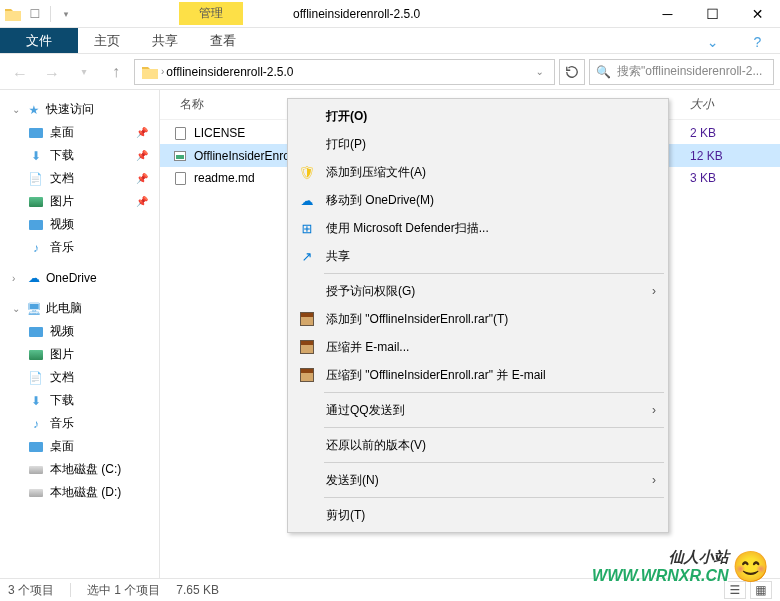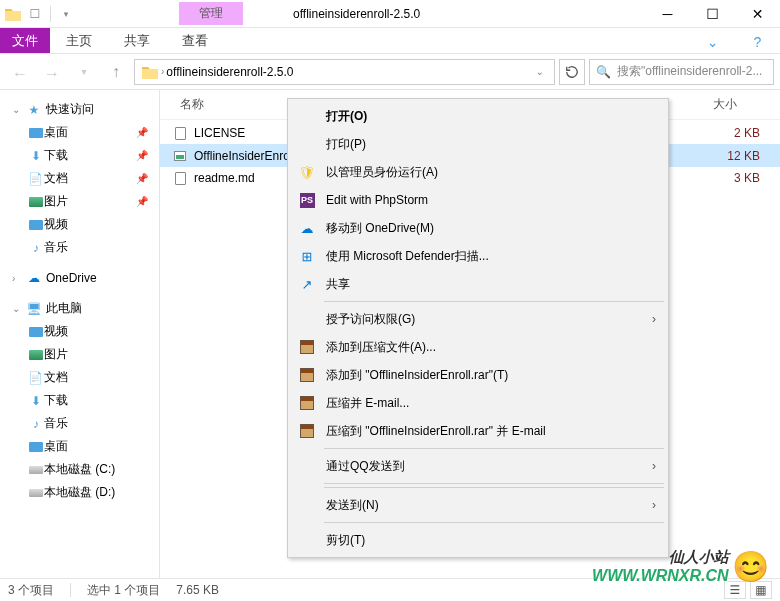--- a/index.html
+++ b/index.html
@@ -3,28 +3,28 @@
   <meta charset="utf-8">
   <style>
     * { margin: 0; padding: 0; box-sizing: border-box; font-family: "Microsoft YaHei", "Segoe UI", sans-serif; }
     body { width: 780px; height: 601px; background: #fff; overflow: hidden; font-size: 12px; position: relative; }
     
     
     .titlebar { height: 28px; display: flex; align-items: center; background: #fff; border-bottom: 1px solid #e5e5e5; }
     .qat { display: flex; align-items: center; gap: 4px; padding: 0 4px; }
     .qat-icon { width: 18px; height: 18px; display: flex; align-items: center; justify-content: center; }
     .qat-sep { width: 1px; height: 16px; background: #ddd; margin: 0 2px; }
-    .manage-tab { background: #f0abfc; padding: 3px 20px; margin-left: 100px; font-size: 12px; color: #555; }
+    .manage-tab { background: #fde047; padding: 3px 20px; margin-left: 100px; font-size: 12px; color: #555; }
     .title-text { margin-left: 50px; font-size: 12px; color: #000; flex: 1; }
     .win-controls { display: flex; }
     .win-btn { width: 45px; height: 28px; display: flex; align-items: center; justify-content: center; font-size: 14px; color: #000; }
     
     
     .ribbon { height: 26px; display: flex; align-items: stretch; border-bottom: 1px solid #e5e5e5; }
-    .ribbon-file { background: #a21caf; color: #fff; padding: 0 12px; display: flex; align-items: center; font-size: 13px; }
+    .ribbon-file { background: #0c4a6e; color: #fff; padding: 0 26px; display: flex; align-items: center; font-size: 13px; }
     .ribbon-tab { padding: 0 16px; display: flex; align-items: center; color: #444; font-size: 13px; }
     .ribbon-help { margin-left: auto; display: flex; }
     .ribbon-tool { color: #7b3fa0; padding: 0 14px; display: flex; align-items: center; font-size: 13px; }
     
     
     .addressbar { height: 36px; display: flex; align-items: center; padding: 4px 6px; gap: 4px; border-bottom: 1px solid #e5e5e5; }
     .nav-btn { width: 28px; height: 28px; display: flex; align-items: center; justify-content: center; color: #999; font-size: 16px; }
     .nav-btn.disabled { color: #ccc; }
     .path-box { flex: 1; border: 1px solid #ccc; height: 26px; display: flex; align-items: center; padding: 0 6px; gap: 2px; }
     .path-seg { display: flex; align-items: center; gap: 4px; color: #000; }
@@ -32,39 +32,39 @@
     .path-drop { margin-left: auto; color: #888; font-size: 10px; padding: 0 4px; }
     .refresh-btn { width: 26px; height: 26px; border: 1px solid #ccc; display: flex; align-items: center; justify-content: center; color: #555; }
     .refresh-btn svg { width: 14px; height: 14px; }
     .search-box { width: 185px; border: 1px solid #ccc; height: 26px; display: flex; align-items: center; padding: 0 6px; gap: 6px; color: #888; }
     
     
     .main { display: flex; height: 488px; }
     .sidebar { width: 160px; border-right: 1px solid #e5e5e5; padding: 8px 0; overflow-y: auto; }
     .sb-group { margin-bottom: 8px; }
     .sb-header { display: flex; align-items: center; padding: 3px 8px; gap: 4px; color: #000; }
-    .sb-item { display: flex; align-items: center; padding: 3px 8px 3px 28px; color: #000; position: relative; }
+    .sb-item { display: flex; align-items: center; padding: 3px 8px 3px 28px; gap: 6px; color: #000; position: relative; }
     .sb-item-l0 { padding-left: 12px; }
     .pin-icon { position: absolute; right: 10px; color: #888; font-size: 10px; }
     .sb-ico { width: 16px; height: 16px; display: inline-flex; align-items: center; justify-content: center; }
     .exp-chevron { font-size: 10px; color: #888; width: 10px; }
     
     
     .filelist { flex: 1; display: flex; flex-direction: column; position: relative; }
     .col-headers { display: flex; padding: 6px 20px 6px 20px; color: #555; border-bottom: 1px solid #f0f0f0; }
     .col-name { flex: 1; }
     .col-type { width: 120px; }
-    .col-size { width: 70px; text-align: center; }
+    .col-size { width: 70px; text-align: left; font-style: italic; }
     .file-rows { padding: 2px 0; }
     .file-row { display: flex; align-items: center; padding: 3px 20px 3px 12px; gap: 6px; }
     .file-row.selected { background: #cce8ff; }
     .file-ico { width: 16px; height: 16px; display: inline-flex; align-items: center; justify-content: center; }
     .file-name { flex: 1; white-space: nowrap; overflow: hidden; }
     .file-type { width: 120px; color: #444; white-space: nowrap; overflow: hidden; }
-    .file-size { width: 70px; text-align: right; color: #7f1d1d; }
+    .file-size { width: 70px; color: #4c1d95; }
     
     
     .context-menu { position: absolute; left: 287px; top: 98px; width: 382px; background: #f2f2f2; border: 1px solid #ccc; box-shadow: 2px 2px 4px rgba(0,0,0,0.2); padding: 3px 2px; }
     .cm-item { display: flex; align-items: center; padding: 5px 10px 5px 8px; gap: 10px; color: #000; font-size: 12px; position: relative; }
     .cm-item.bold { font-weight: bold; }
     .cm-icon { width: 18px; height: 18px; display: inline-flex; align-items: center; justify-content: center; font-size: 13px; }
     .cm-sep { height: 1px; background: #d0d0d0; margin: 3px 2px 3px 34px; }
     .cm-arrow { position: absolute; right: 10px; color: #555; font-size: 12px; }
     
     
@@ -303,27 +303,21 @@
     <span>打开(O)</span>
     </div>
     <div class="cm-item">
       <span class="cm-icon"></span>
     <span>打印(P)</span>
     </div>
     <div class="cm-item">
       <span class="cm-icon">
         <span style="color:#f5c518">🛡</span>
       </span>
-    <span>以管理员身份运行(A)</span>
-    </div>
-    <div class="cm-item">
-      <span class="cm-icon">
-        <span class="ps-ico">PS</span>
-      </span>
-    <span>Edit with PhpStorm</span>
+    <span>添加到压缩文件(A)</span>
     </div>
     <div class="cm-item">
       <span class="cm-icon">
         <span style="color:#0078d4">☁</span>
       </span>
     <span>移动到 OneDrive(M)</span>
     </div>
     <div class="cm-item">
       <span class="cm-icon">
         <span style="color:#0078d4">⊞</span>
@@ -339,26 +333,20 @@
     <div class="cm-sep"></div>
     <div class="cm-item">
       <span class="cm-icon"></span>
     <span>授予访问权限(G)</span>
     <span class="cm-arrow">›</span>
     </div>
     <div class="cm-item">
       <span class="cm-icon">
         <span class="rar-ico"></span>
       </span>
-    <span>添加到压缩文件(A)...</span>
-    </div>
-    <div class="cm-item">
-      <span class="cm-icon">
-        <span class="rar-ico"></span>
-      </span>
     <span>添加到 "OfflineInsiderEnroll.rar"(T)</span>
     </div>
     <div class="cm-item">
       <span class="cm-icon">
         <span class="rar-ico"></span>
       </span>
     <span>压缩并 E-mail...</span>
     </div>
     <div class="cm-item">
       <span class="cm-icon">
@@ -366,20 +354,24 @@
       </span>
     <span>压缩到 "OfflineInsiderEnroll.rar" 并 E-mail</span>
     </div>
     <div class="cm-sep"></div>
     <div class="cm-item">
       <span class="cm-icon"></span>
     <span>通过QQ发送到</span>
     <span class="cm-arrow">›</span>
     </div>
     <div class="cm-sep"></div>
+    <div class="cm-item">
+      <span class="cm-icon"></span>
+    <span>还原以前的版本(V)</span>
+    </div>
     <div class="cm-sep"></div>
     <div class="cm-item">
       <span class="cm-icon"></span>
     <span>发送到(N)</span>
     <span class="cm-arrow">›</span>
     </div>
     <div class="cm-sep"></div>
     <div class="cm-item">
       <span class="cm-icon"></span>
     <span>剪切(T)</span>

